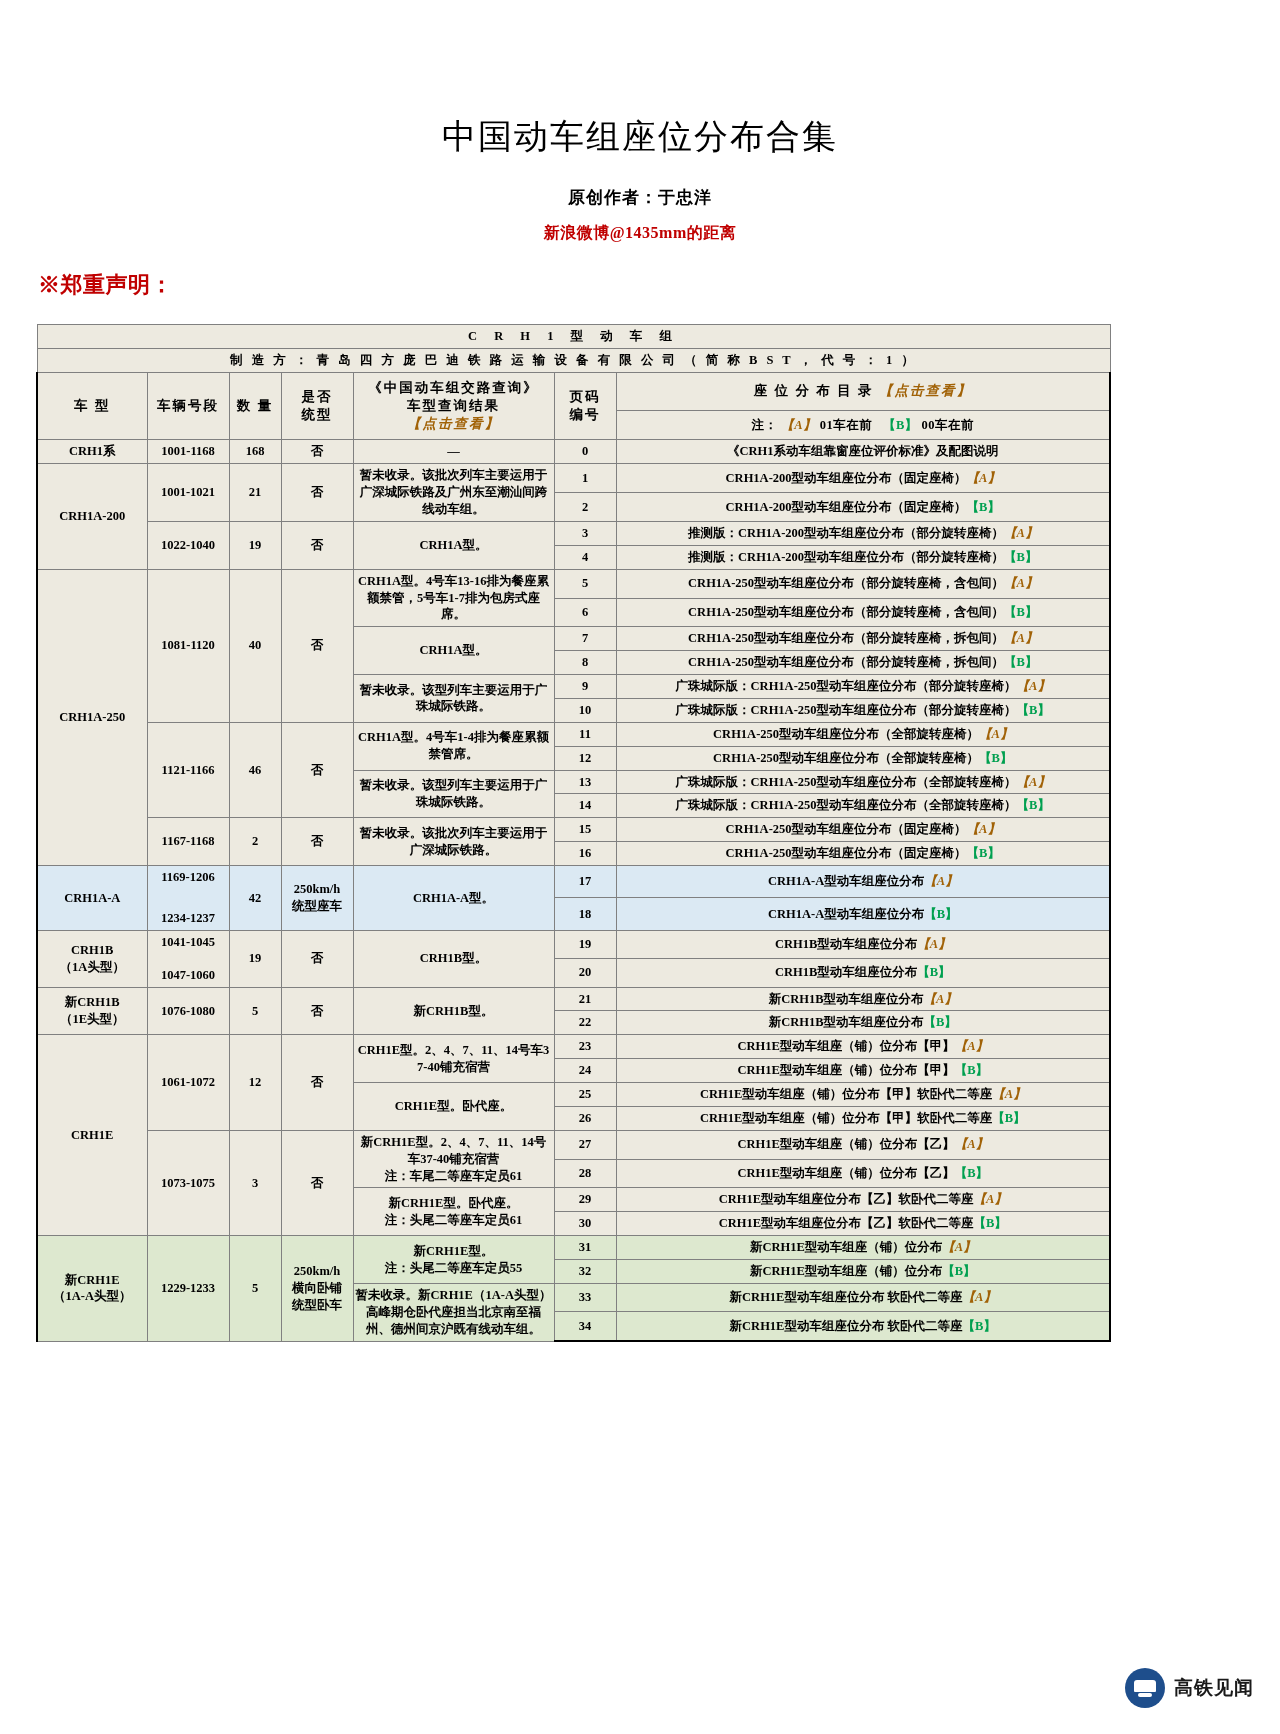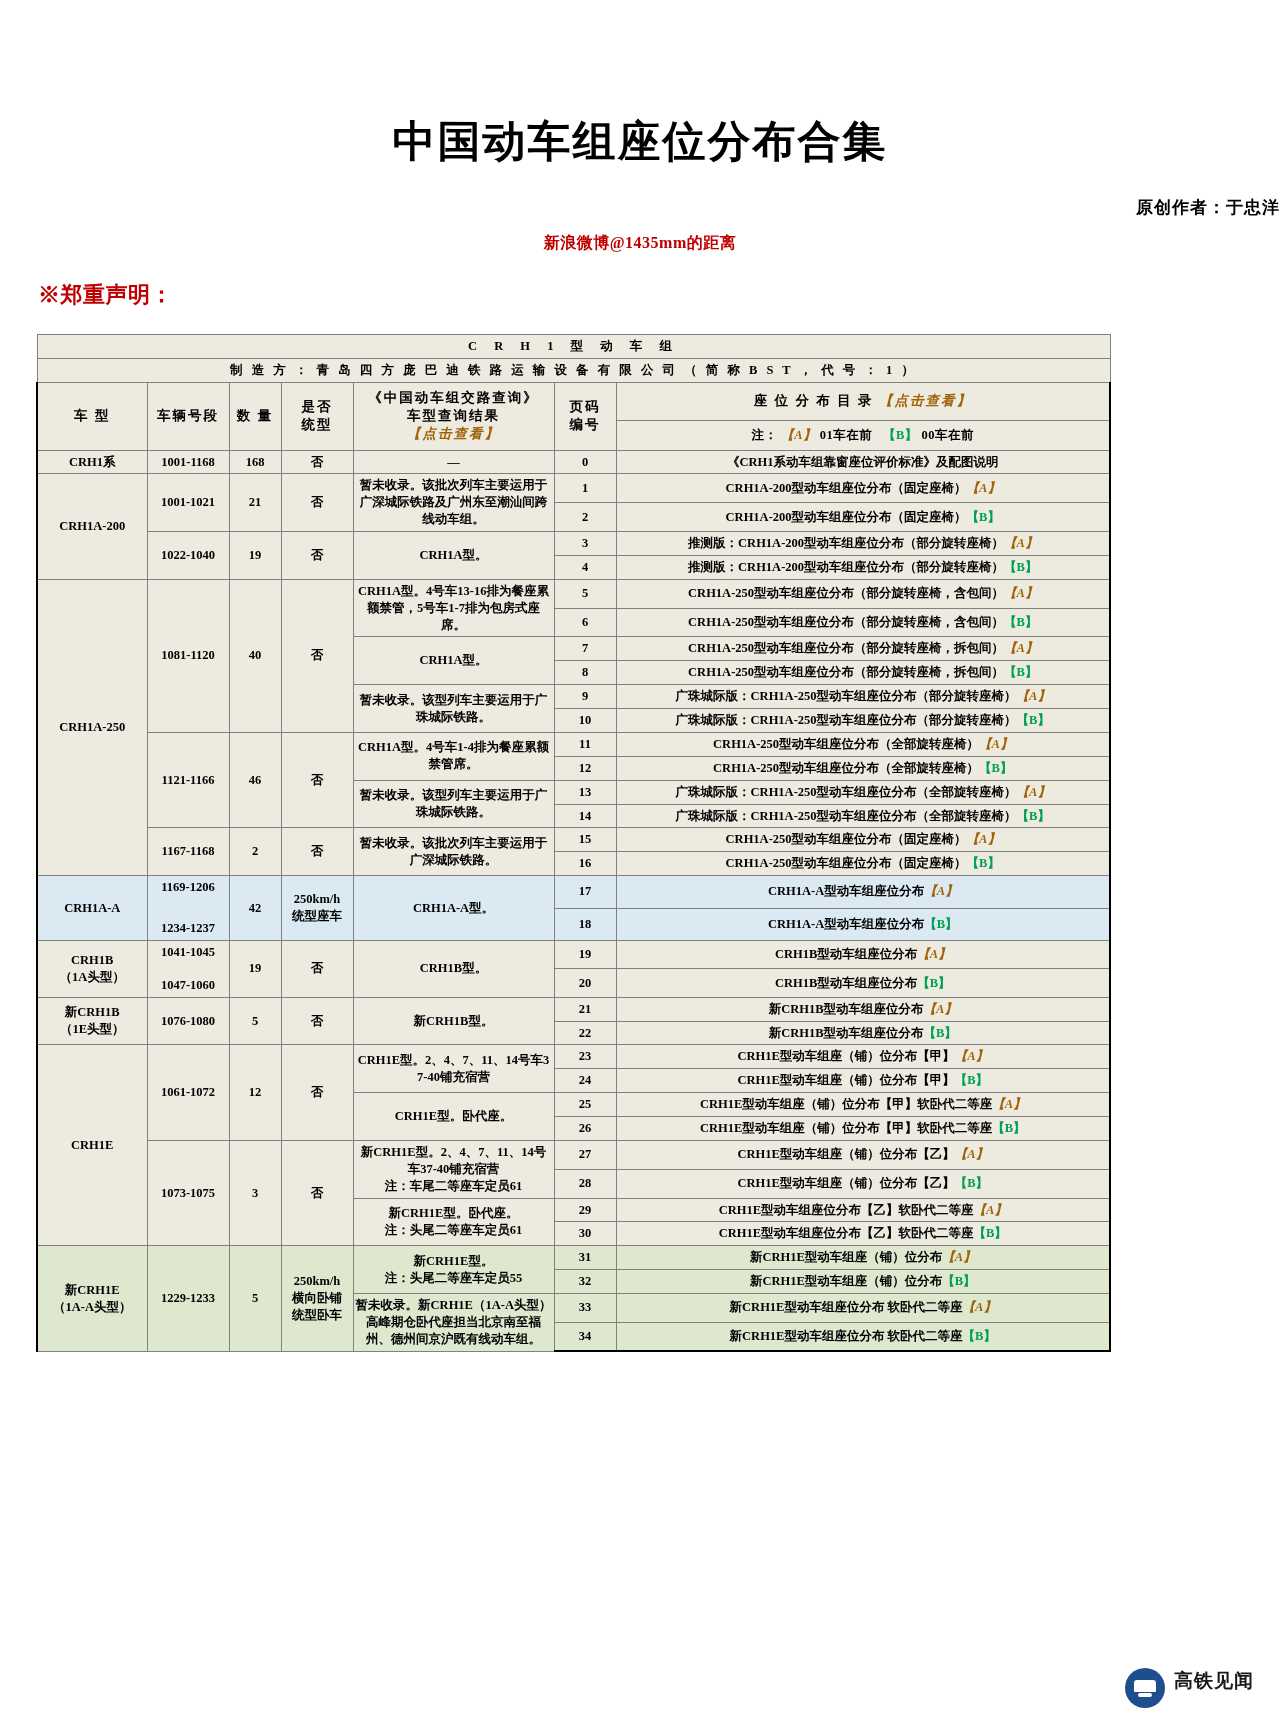--- a/index.html
+++ b/index.html
@@ -10,32 +10,31 @@
     font-family:"Liberation Serif","DejaVu Serif",serif;
     color:#000;
     position:relative;
     overflow:hidden;
   }
   .page{position:relative;width:1280px;min-height:1734px;}
 
   
   .masthead{padding-top:118px;text-align:center;}
   .doc-title{
-    font-size:43px;
-    font-weight:bold;
+    font-size:34px;
+    font-weight:normal;
     letter-spacing:2px;
     line-height:1.12;
     font-family:"Liberation Serif","DejaVu Serif",serif;
   }
   .byline{
     margin-top:30px;
     font-size:17px;
     font-weight:bold;
     letter-spacing:1px;
-    text-align:right;
   }
   .weibo{
     margin-top:14px;
     font-size:16px;
     font-weight:bold;
     color:#c00000;
     letter-spacing:0.5px;
   }
 
   
@@ -110,20 +109,21 @@
 
   td.left-pad{padding-left:4px;padding-right:4px;}
   .cell-multi{font-size:12.2px;line-height:1.45;}
 
   
   .watermark{
     position:absolute;
     right:26px;
     bottom:26px;
     display:flex;
+    align-items:center;
     gap:9px;
   }
   .wm-logo{
     width:40px;height:40px;border-radius:50%;
     background:#1e4e8c;
     position:relative;
     flex:0 0 auto;
   }
   .wm-logo:before{
     content:"";position:absolute;left:9px;top:12px;width:22px;height:12px;

